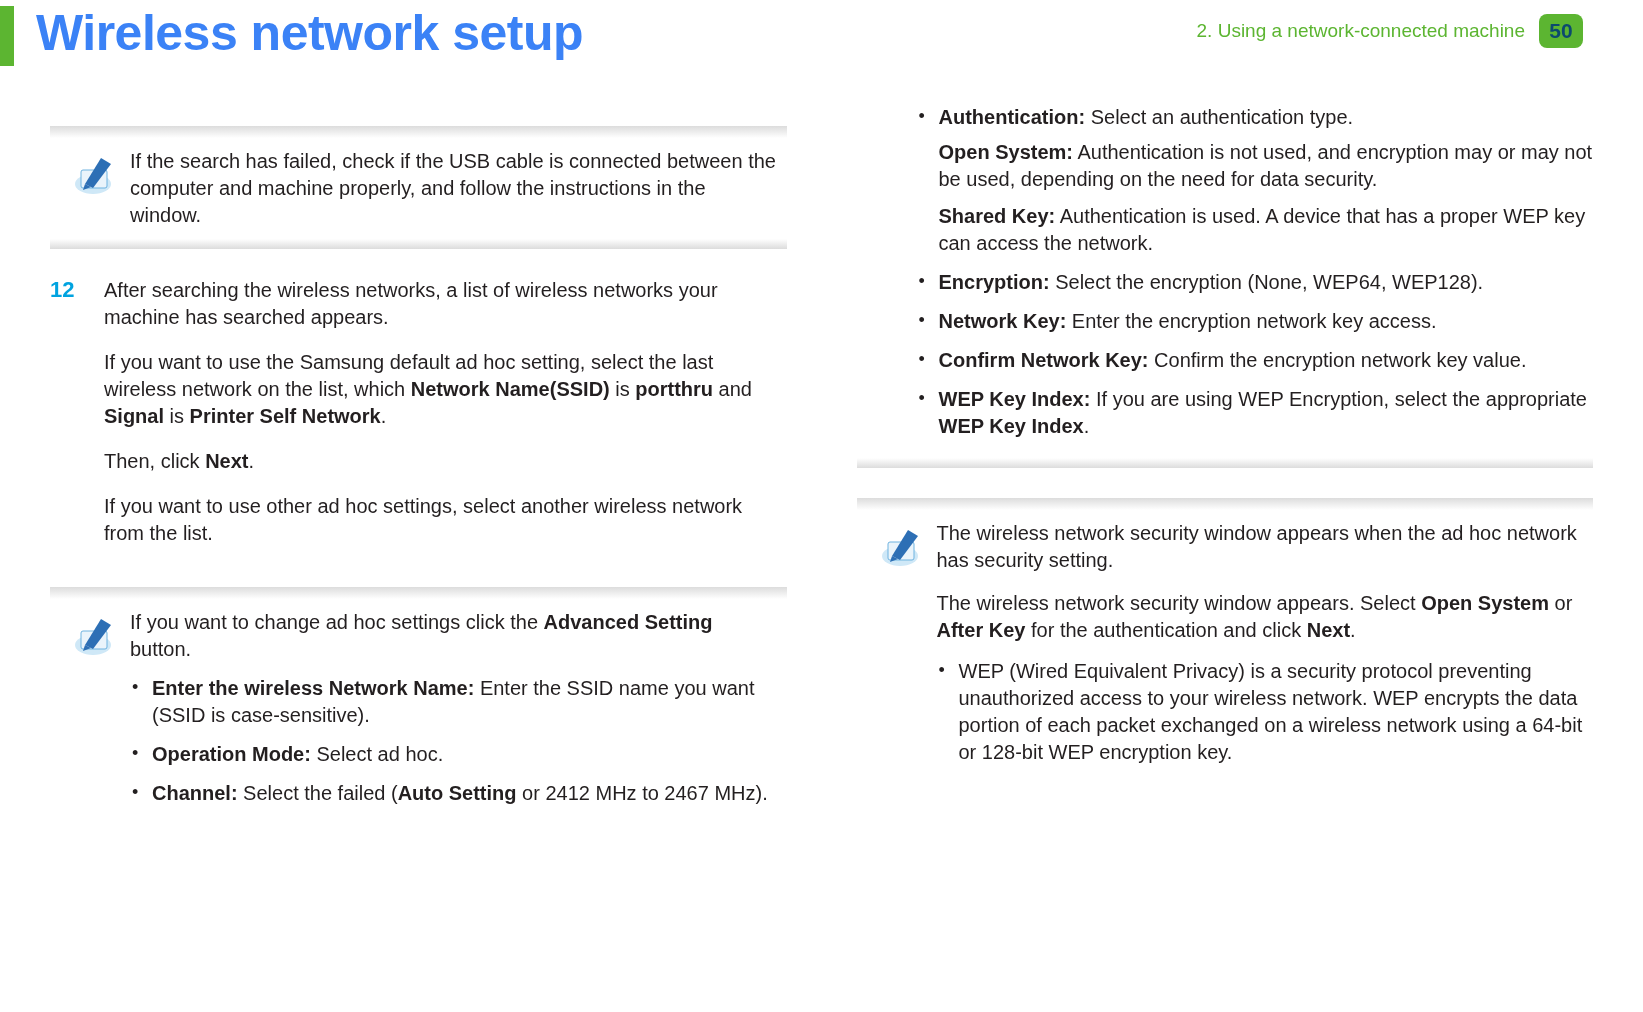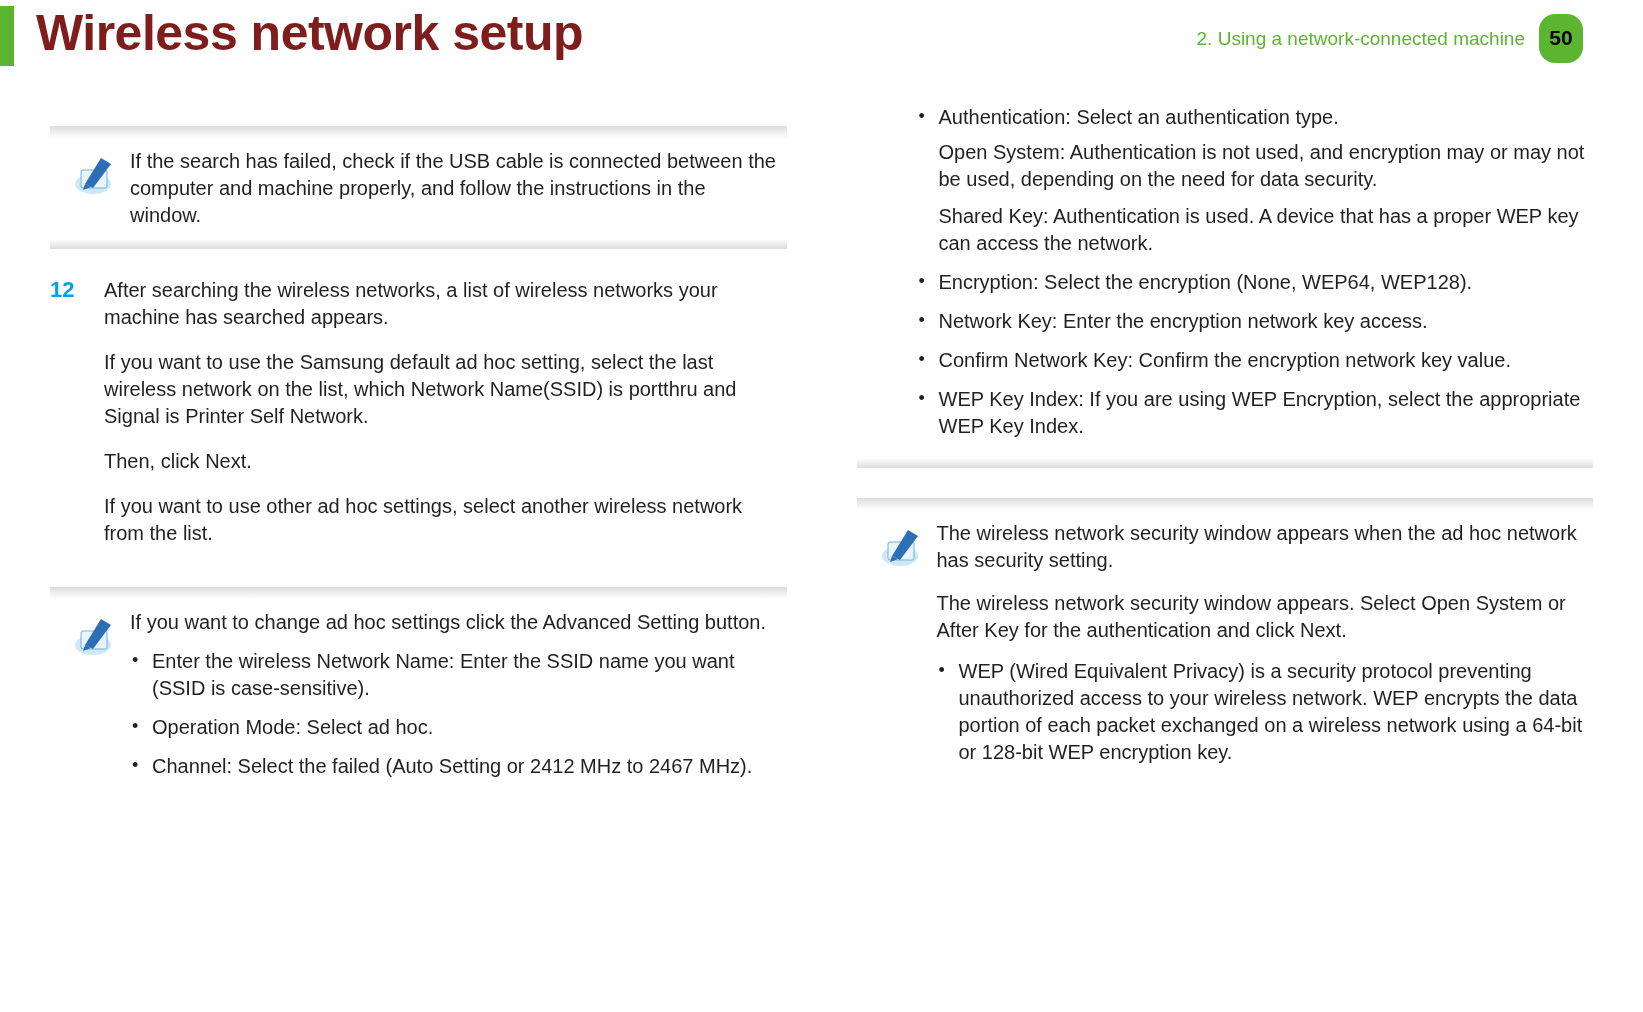--- a/index.html
+++ b/index.html
@@ -1,40 +1,40 @@
 <!DOCTYPE html>
 <html><head>
 <meta charset="utf-8">
 <style>
   body{margin:0;font-family:"Myriad Pro","Segoe UI",Arial,sans-serif;color:#231f20;background:#fff;font-size:20px;line-height:1.35}
   .page{width:1643px;height:1012px;position:relative;box-sizing:border-box}
   .header{display:flex;align-items:flex-start;padding:0 60px 0 0}
   .title-wrap{display:flex;align-items:flex-start;flex:1}
   .green-bar{width:14px;height:60px;background:#5cb531;margin-right:22px;margin-top:6px}
-  h1.title{font-size:50px;font-weight:700;margin:0;color:#7f1d1d;letter-spacing:-0.5px}
+  h1.title{font-size:50px;font-weight:700;margin:0;color:#3b82f6;letter-spacing:-0.5px}
   .chap{display:flex;align-items:center;margin-top:14px}
   .chap-label{color:#5cb531;font-weight:400;font-size:19px;margin-right:14px}
-  .page-badge{background:#5cb531;color:#000000;font-weight:700;width:44px;height:49px;border-radius:16px;display:flex;align-items:center;justify-content:center;font-size:21px}
+  .page-badge{background:#5cb531;color:#0c4a6e;font-weight:700;width:44px;height:34px;border-radius:8px;display:flex;align-items:center;justify-content:center;font-size:21px}
   .cols{display:flex;padding:36px 50px 0 50px;gap:70px}
   .col{flex:1;min-width:0}
   .note-box{position:relative;margin:22px 0 28px 0}
   .note-rule{height:12px;background:linear-gradient(#dcdcdc,#fff);margin-left:0}
   .note-rule.bottom{background:linear-gradient(#fff,#dcdcdc);margin-top:6px;height:10px}
   .note-body{display:flex;padding:10px 10px 4px 10px}
   .note-icon{flex:0 0 70px;display:flex;align-items:flex-start;justify-content:center;padding-top:2px}
   .note-icon svg{width:48px;height:48px}
   .note-text{flex:1}
   .step{display:flex;margin:8px 0 18px 0}
   .step-num{color:#00a3e0;font-weight:700;font-size:22px;flex:0 0 54px;line-height:1;padding-top:2px}
   .step-body{flex:1}
   .step-body p{margin:0 0 18px 0}
   .bullets{list-style:none;padding:0;margin:0}
   .bullets>li{position:relative;padding-left:22px;margin:0 0 12px 0}
   .bullets>li::before{content:"•";position:absolute;left:2px;top:0;font-size:18px;color:#231f20}
-  b{font-weight:400}
+  b{font-weight:700}
   .sublist{margin-top:8px}
 </style>
 </head>
 <body>
 
 <div class="page">
 
   <div class="header">
     <div class="title-wrap">
       <div class="green-bar"></div>

